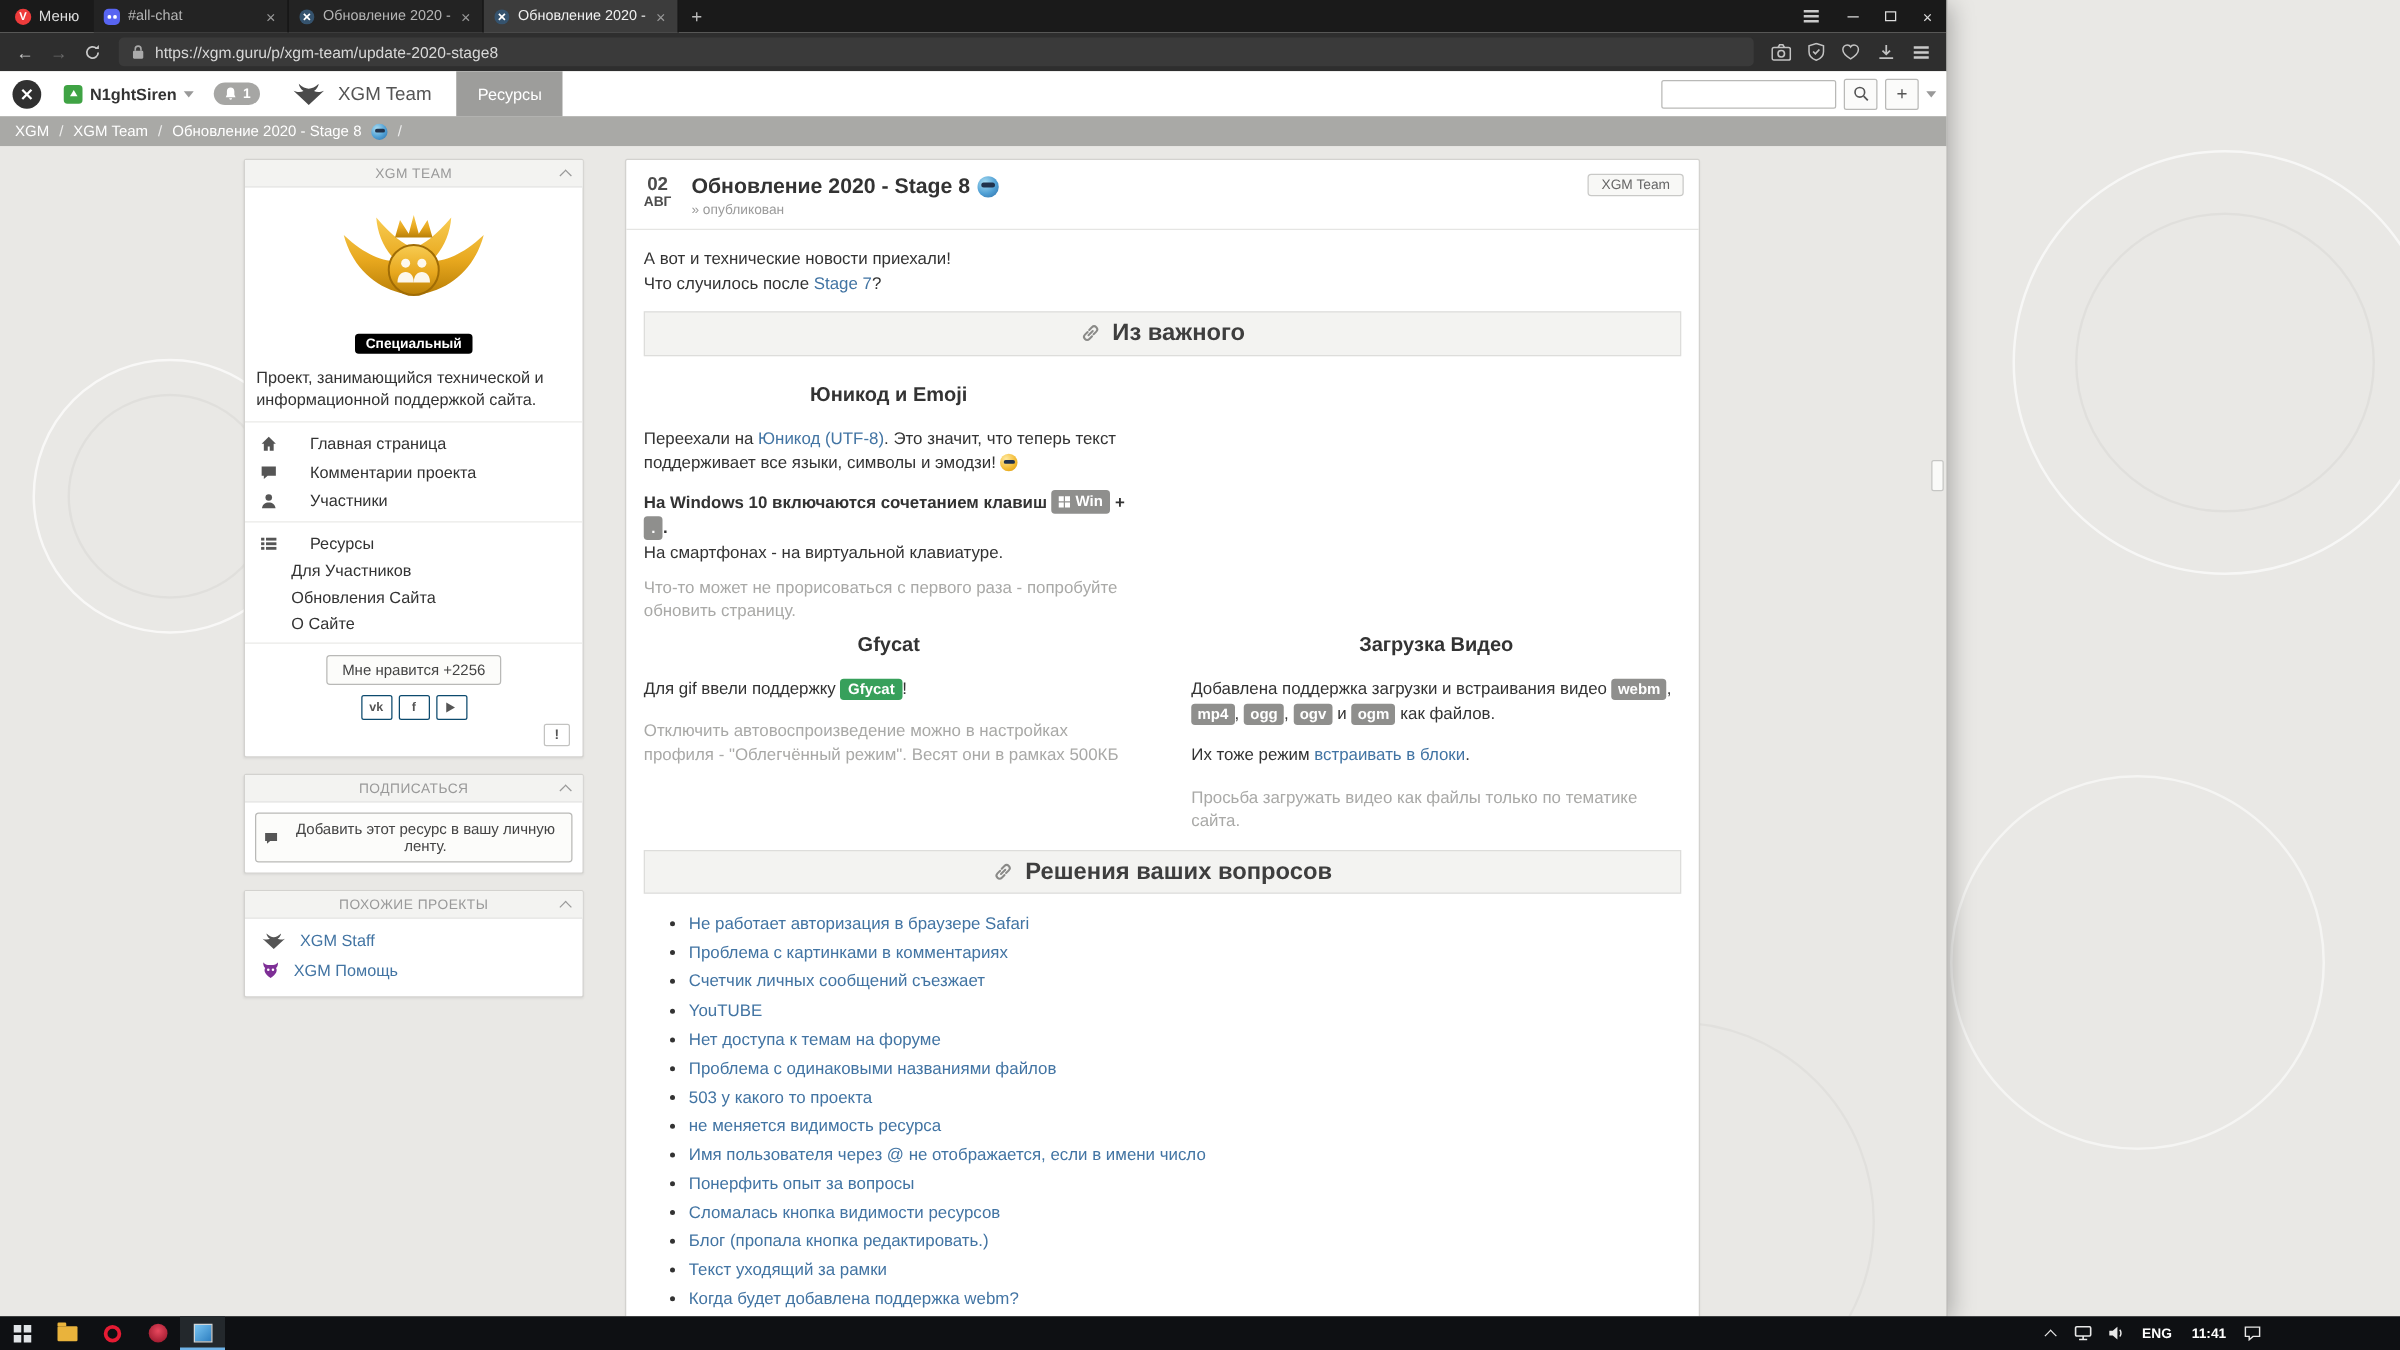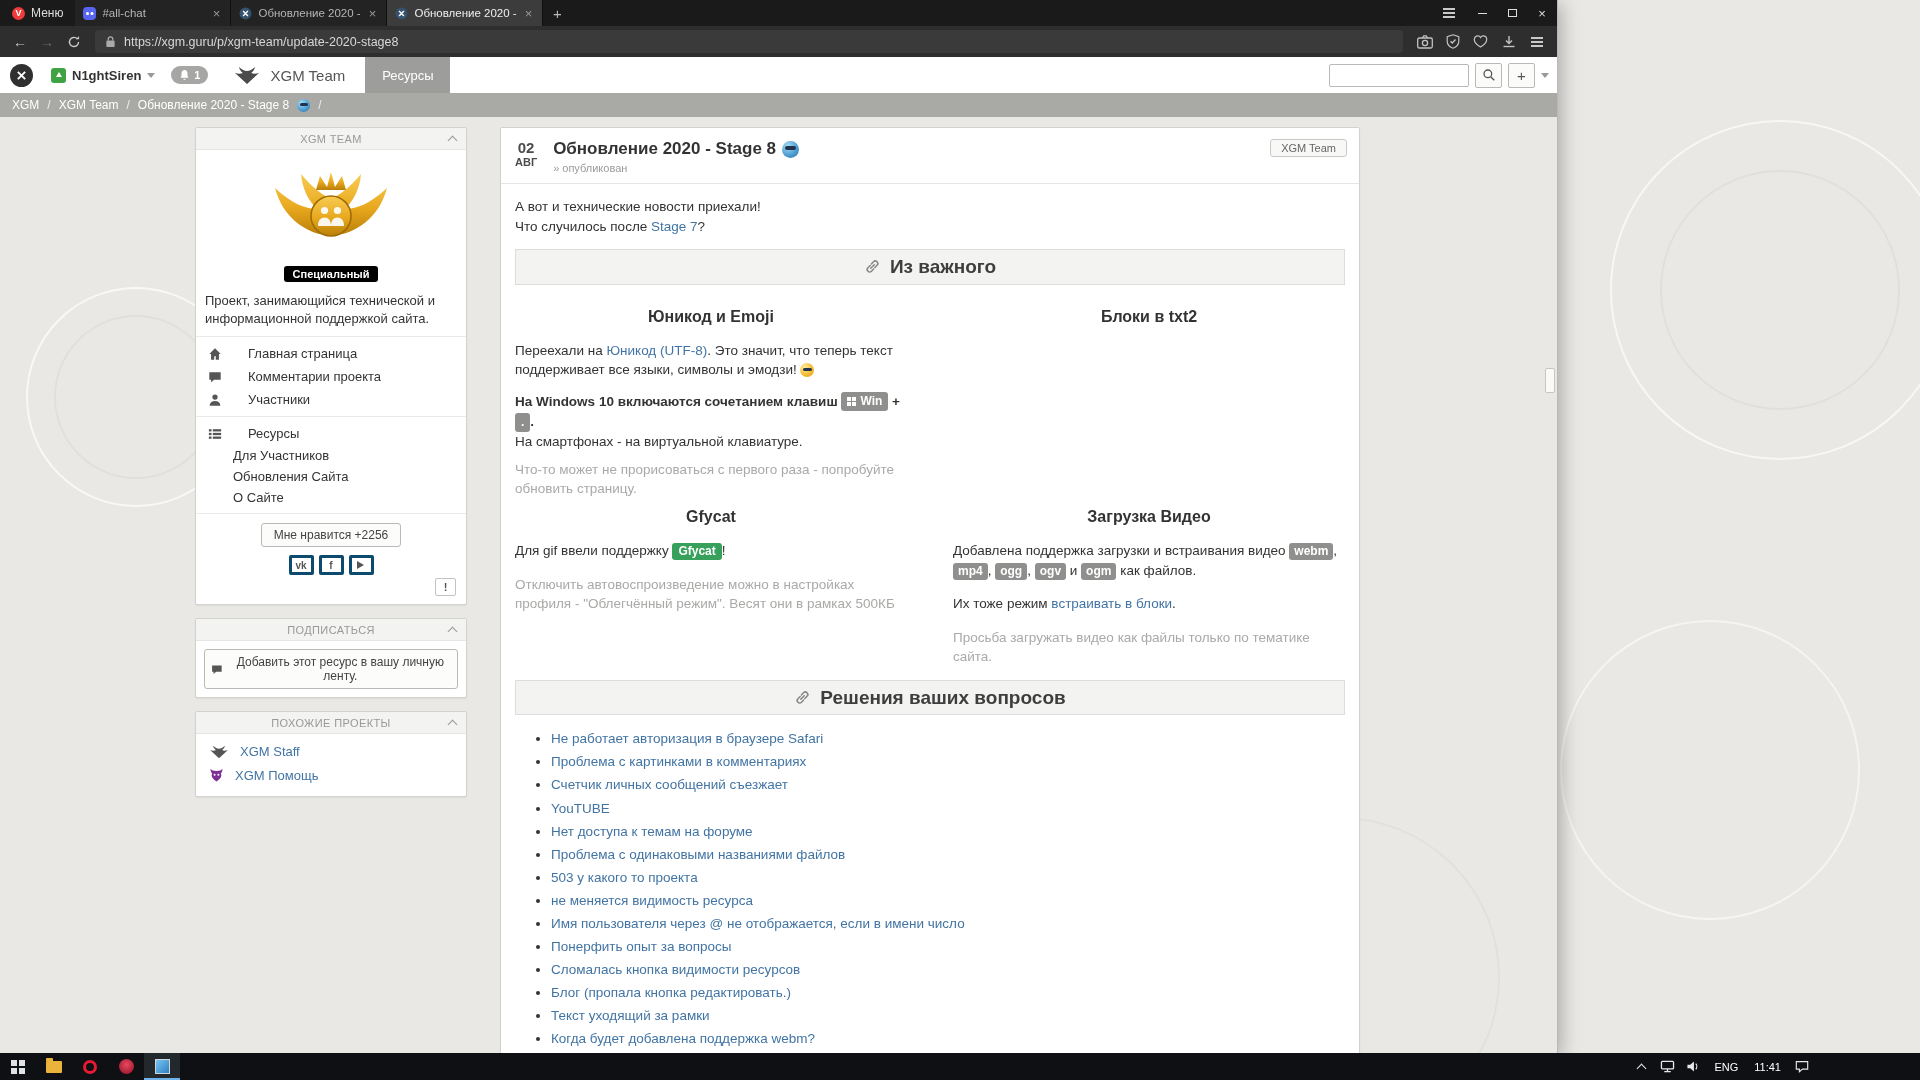--- a/index.html
+++ b/index.html
@@ -88,21 +88,21 @@
   .logo-wrap{padding:10px 0 0;text-align:center;}
   .badge-special{display:inline-block;background:#000000;color:#fff;font-size:11px;font-weight:bold;border-radius:3px;
     padding:2px 9px;margin-top:-8px;position:relative;}
   .side-desc{padding:10px 9px 9px;font-size:13px;color:#333;line-height:1.35;border-bottom:1px solid #eaeae8;}
   .smenu{padding:5px 0;border-bottom:1px solid #eaeae8;}
   .sm-item{display:flex;align-items:center;gap:26px;padding:4px 12px;font-size:13px;color:#333;cursor:pointer;}
   .sub-item{padding:3px 12px 3px 37px;font-size:13px;color:#333;cursor:pointer;}
   .like-wrap{padding:9px 0 5px;text-align:center;}
   .like-btn{border:1px solid #b9b9b7;background:#fcfcfa;border-radius:3px;font:inherit;font-size:12px;color:#444;padding:4px 12px;cursor:pointer;}
   .soc-wrap{display:flex;justify-content:center;gap:5px;padding:3px 0 3px;}
-  .soc{width:25px;height:20px;border:3px solid #0c4a6e;border-radius:2px;display:flex;align-items:center;justify-content:center;
+  .soc{width:25px;height:20px;border:1px solid #0c4a6e;border-radius:2px;display:flex;align-items:center;justify-content:center;
     font-size:10px;font-weight:bold;color:#555;cursor:pointer;}
   .play-tri{width:0;height:0;border:4px solid transparent;border-left:7px solid #555;margin-left:3px;}
   .warn-wrap{display:flex;justify-content:flex-end;padding:0 10px 8px;}
   .warn-btn{width:21px;height:18px;border:1px solid #c3c3c1;border-radius:2px;display:flex;align-items:center;justify-content:center;
     font-size:11px;font-weight:bold;color:#555;cursor:pointer;}
   .subscribe-wrap{padding:8px;}
   .subscribe-btn{width:100%;border:1px solid #b9b9b7;background:#fcfcfa;border-radius:3px;font:inherit;font-size:12px;color:#444;
     padding:5px 6px;display:flex;align-items:center;justify-content:center;gap:7px;cursor:pointer;}
   .sim-wrap{padding:6px 0 8px;}
   .sim-item{display:flex;align-items:center;gap:10px;padding:4px 12px;font-size:13px;cursor:pointer;}
@@ -158,21 +158,21 @@
   .winlogo-lg{display:inline-block;width:14px;height:14px;background:
     linear-gradient(#dfe3e6,#dfe3e6) 0 0/6px 6px no-repeat,
     linear-gradient(#dfe3e6,#dfe3e6) 8px 0/6px 6px no-repeat,
     linear-gradient(#dfe3e6,#dfe3e6) 0 8px/6px 6px no-repeat,
     linear-gradient(#dfe3e6,#dfe3e6) 8px 8px/6px 6px no-repeat;}
   .ico-folder{width:16px;height:12px;background:#e9b33c;border-radius:1px;position:relative;}
   .ico-folder::before{content:"";position:absolute;top:-3px;left:0;width:7px;height:3px;background:#e9b33c;border-radius:1px 1px 0 0;}
   .ico-opera{width:14px;height:14px;border-radius:50%;border:3.5px solid #e61b33;}
   .ico-v2{width:15px;height:15px;border-radius:50%;background:radial-gradient(circle at 50% 38%,#e8485e,#8f1024);}
   .ico-app{width:15px;height:15px;border:1.5px solid #cfd6da;background:linear-gradient(135deg,#79c4f2,#2d7fc1);}
-  .tray{margin-left:auto;display:flex;align-items:center;padding-right:105px;}
+  .tray{margin-left:auto;display:flex;align-items:center;padding-right:105px;font-weight:bold;}
   .tray-i{width:26px;height:27px;display:flex;align-items:center;justify-content:center;cursor:pointer;}
   .tray .chev-up{border-color:#e8e8e8;margin-top:3px;}
   .tray-lang,.tray-time{color:#fff;font-size:11px;padding:0 8px;cursor:pointer;}
 </style>
 </head>
 <body>
 
 <div class="swirl dsw1"></div>
 <div class="swirl dsw2"></div>
 <div class="swirl dsw3"></div>
@@ -485,21 +485,20 @@
                     <i class="winlogo"></i>
                     <span>Win</span>
                   </span><span> + </span><span class="kbd">
                     <span>.</span>
                   </span><span>.</span></p>
               <p>На смартфонах - на виртуальной клавиатуре.</p>
               <p class="muted mt8">Что-то может не прорисоваться с первого раза - попробуйте обновить страницу.</p>
             </div>
 
             <div class="col">
-              <h3>Блоки в txt2</h3>
             </div>
 
             <div class="col">
               <h3>Gfycat</h3>
               <p><span>Для gif ввели поддержку </span><span class="gfy">Gfycat</span><span>!</span></p>
               <p class="muted mt14">Отключить автовоспроизведение можно в настройках профиля - "Облегчённый режим". Весят они в рамках 500КБ</p>
             </div>
 
             <div class="col">
               <h3>Загрузка Видео</h3>

